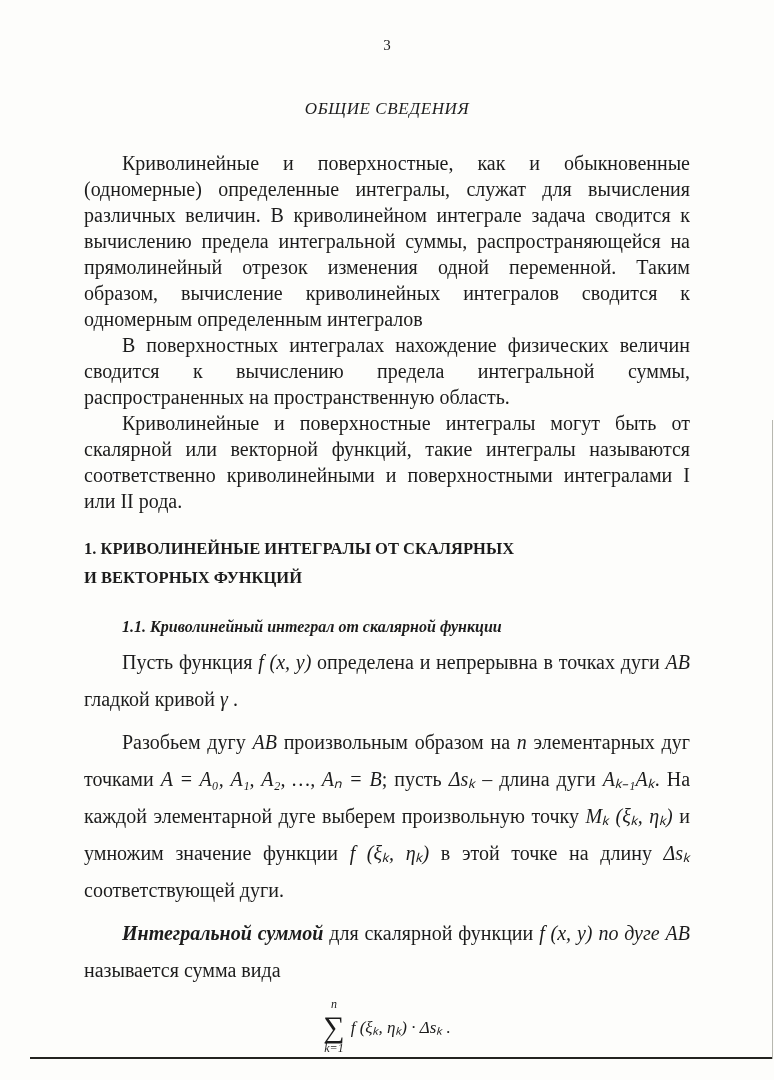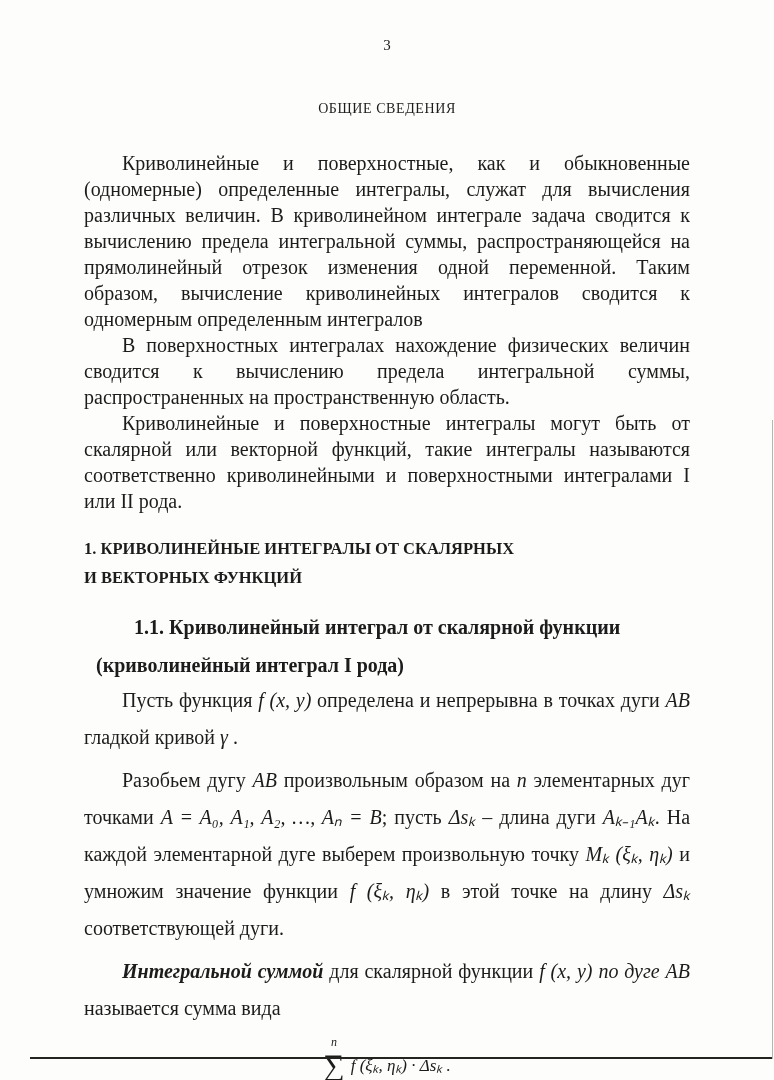--- a/index.html
+++ b/index.html
@@ -20,46 +20,48 @@
     overflow: hidden;
   }
   .page-number {
     text-align: center;
     font-size: 15px;
     line-height: 18px;
   }
   .doc-title {
     margin: 44px 0 0 0;
     text-align: center;
-    font-size: 14px;
+    font-size: 17px;
     font-weight: normal;
     letter-spacing: 0.6px;
     line-height: 22px;
+    font-style: italic;
   }
   p.body {
     margin: 0;
     font-size: 20px;
     line-height: 26px;
     text-align: justify;
     text-indent: 38px;
   }
   p.body.first {
     margin-top: 30px;
   }
   .chapter {
     margin: 20px 0 0 0;
     font-size: 16.5px;
     font-weight: bold;
     line-height: 29px;
   }
   .chapter .line { display: block; }
   .subsection {
-    margin: 24px 0 0 12px;
-    font-size: 20px;
+    margin: 24px 0 0 0;
+    font-size: 16px;
     font-weight: bold;
+    font-style: italic;
   }
   .subsection .line {
     display: block;
     line-height: 22px;
   }
   .subsection .line + .line { margin-top: 16px; }
   .subsection .line.indent { text-indent: 38px; }
   p.body.spaced {
     line-height: 37px;
     margin-top: 6px;
@@ -127,21 +129,20 @@
   <p class="body">В поверхностных интегралах нахождение физических величин сводится к вычислению предела интегральной суммы, распространенных на пространственную область.</p>
   <p class="body">Криволинейные и поверхностные интегралы  могут быть от скалярной или векторной функций, такие  интегралы  называются соответственно криволинейными и поверхностными интегралами I или II рода.</p>
 
   <h2 class="chapter">
     <span class="line">1. КРИВОЛИНЕЙНЫЕ ИНТЕГРАЛЫ ОТ СКАЛЯРНЫХ</span>
     <span class="line">И ВЕКТОРНЫХ ФУНКЦИЙ</span>
   </h2>
 
   <h3 class="subsection">
     <span class="line indent">1.1. Криволинейный интеграл от скалярной функции</span>
-    <span class="line">(криволинейный интеграл I рода)</span>
   </h3>
 
   <p class="body spaced"><span>Пусть функция </span><span class="math">f (x, y)</span><span> определена и непрерывна в точках дуги </span><span class="math">AB</span><span> гладкой кривой </span><span class="math">γ</span><span> .</span></p>
 
   <p class="body spaced"><span>Разобьем дугу </span><span class="math">AB</span><span> произвольным образом на </span><span class="math">n</span><span> элементарных дуг точками </span><span class="math">A = A₀, A₁, A₂, …, Aₙ = B</span><span>;  пусть </span><span class="math">Δsₖ</span><span> – длина дуги </span><span class="math">Aₖ₋₁Aₖ</span><span>.  На каждой элементарной дуге выберем произвольную точку </span><span class="math">Mₖ (ξₖ, ηₖ)</span><span> и умножим значение функции </span><span class="math">f (ξₖ, ηₖ)</span><span> в этой точке на длину </span><span class="math">Δsₖ</span><span> соответствующей дуги.</span></p>
 
   <p class="body spaced"><span class="emph-bold">Интегральной суммой</span><span> для скалярной функции </span><span class="math">f (x, y)</span><span class="emph"> по дуге </span><span class="math">AB</span><span> называется сумма вида</span></p>
 
   <div class="formula">
     <span class="formula-inner">

